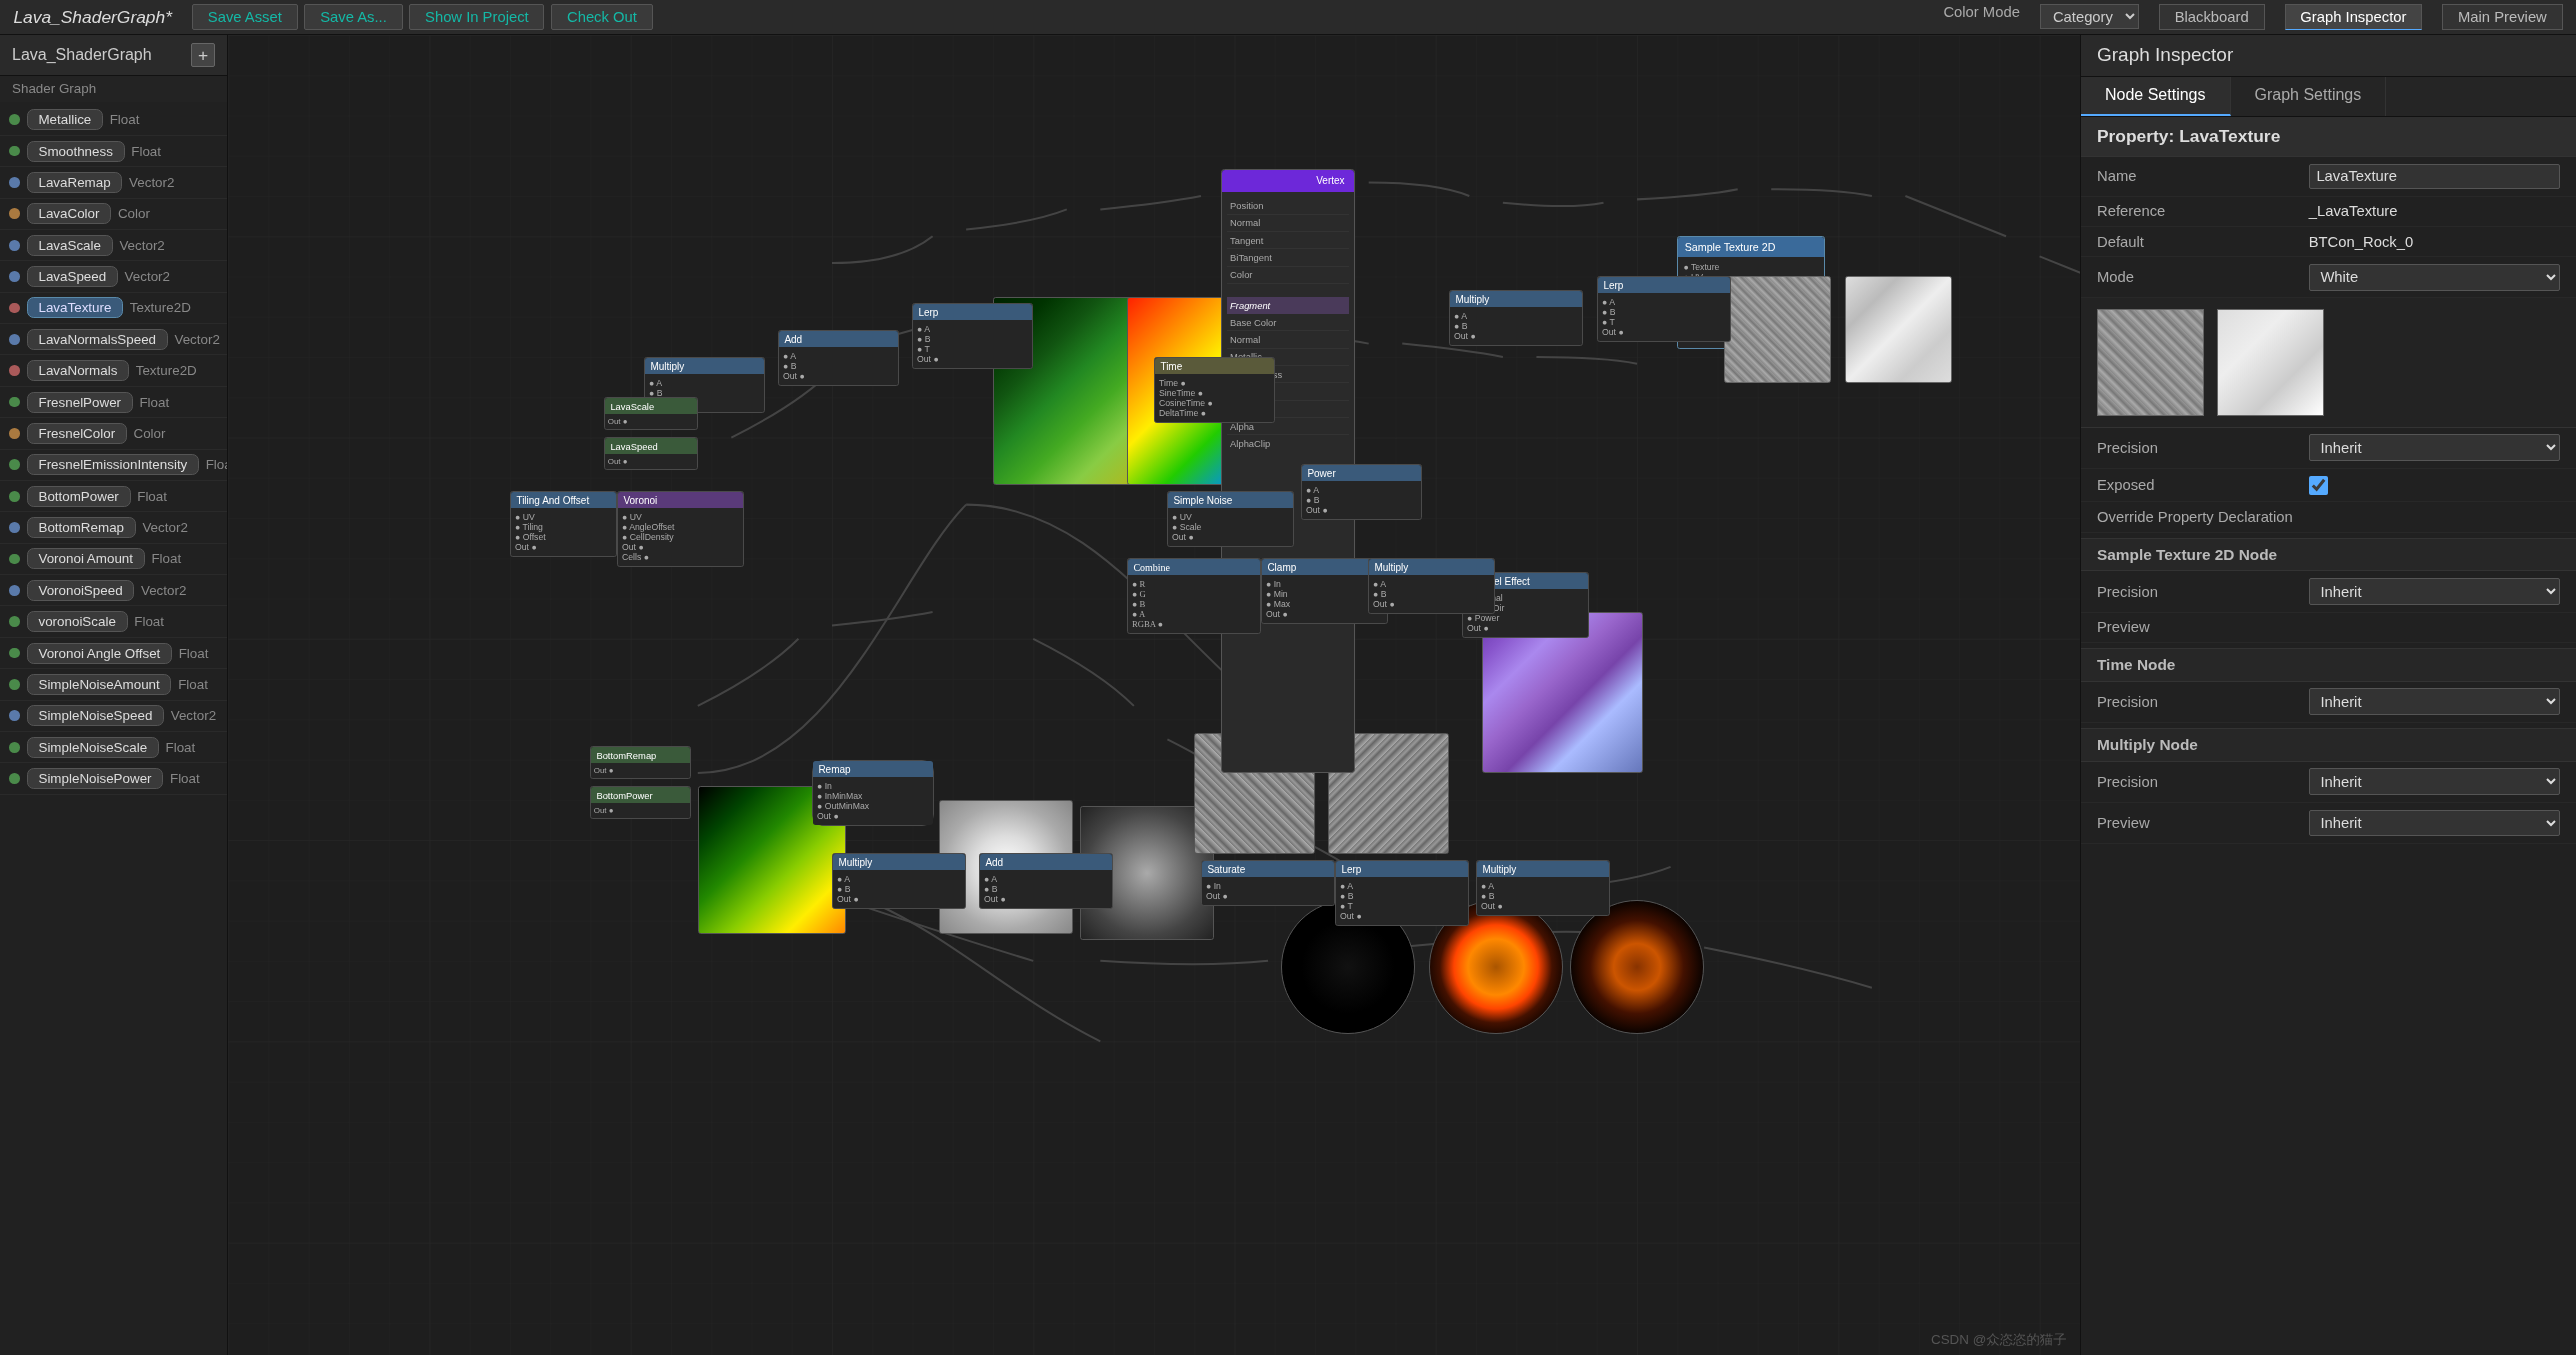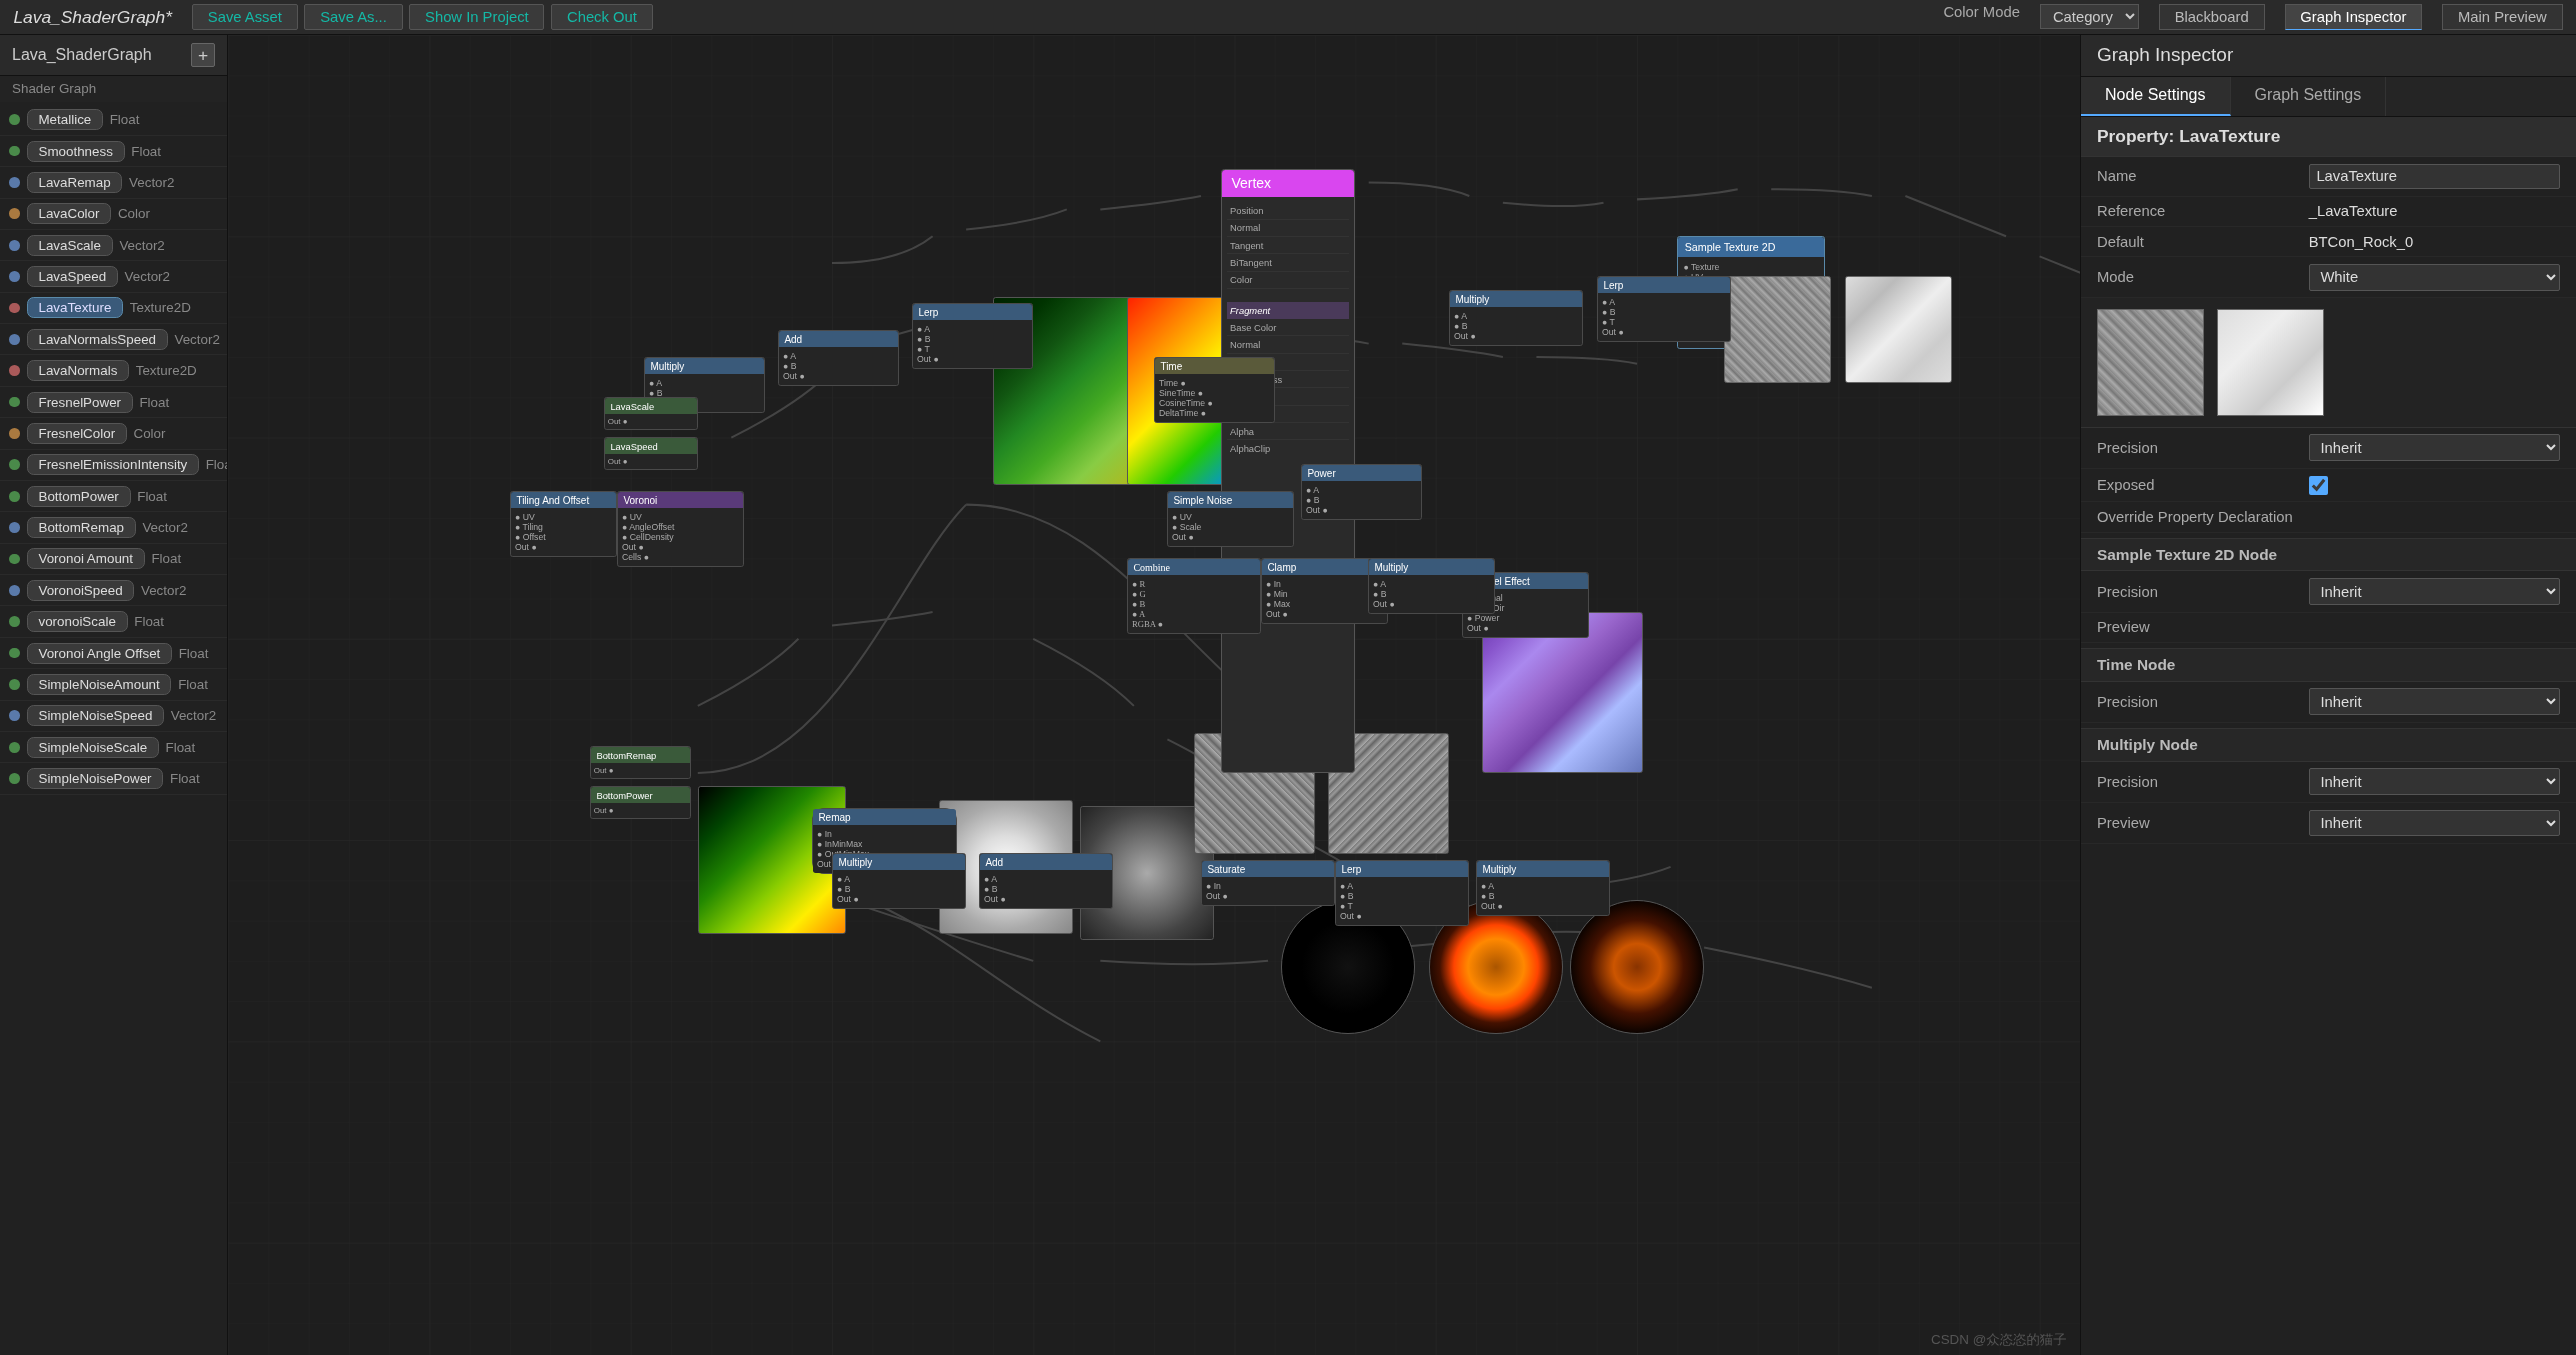--- a/index.html
+++ b/index.html
@@ -520,21 +520,21 @@
       <div style="position:absolute;left:966px;top:698px;width:121px;height:121px;background:repeating-linear-gradient(45deg,#777 0px,#999 2.7px,#666 5.4px,#888 8px,#aaa 10.7px);border:1.3px solid #555;border-radius:2.7px;"></div>
       <div style="position:absolute;left:1100px;top:698px;width:121px;height:121px;background:repeating-linear-gradient(135deg,#777 0px,#999 2.7px,#666 5.4px,#888 8px,#aaa 10.7px);border:1.3px solid #555;border-radius:2.7px;"></div>
 
       <div style="position:absolute;left:1053px;top:865px;width:134px;height:134px;background:radial-gradient(circle,#111,#000,#000);border:1.3px solid #555;border-radius:50%;"></div>
 
       <div style="position:absolute;left:1201px;top:865px;width:134px;height:134px;background:radial-gradient(circle at 50% 50%,#aa5500 0%,#ff8800 30%,#ff4400 45%,#441100 60%,#000 80%);border:1.3px solid #555;border-radius:50%;"></div>
 
       <div style="position:absolute;left:1342px;top:865px;width:134px;height:134px;background:radial-gradient(circle at 50% 50%,#883300 0%,#cc5500 25%,#441100 50%,#000 75%);border:1.3px solid #555;border-radius:50%;"></div>
 
       <div style="position:absolute;right:725px;top:134px;width:134px;height:604px;background:#2a2a2a;border:1.3px solid #555;border-radius:3.4px;">
-        <div style="background:#d946ef;padding:5.4px 9.4px;font-size:14px;color:#fff;border-radius:3.4px 3.4px 0 0;">Vertex</div>
+        <div style="background:#6d28d9;padding:5.4px 9.4px;font-size:10px;color:#fff;border-radius:3.4px 3.4px 0 0;text-align:right;">Vertex</div>
         <div style="padding:5.4px;font-size:9.4px;color:#aaa;">
           <div style="padding:2.7px;border-bottom:0.7px solid #333;">Position</div>
           <div style="padding:2.7px;border-bottom:0.7px solid #333;">Normal</div>
           <div style="padding:2.7px;border-bottom:0.7px solid #333;">Tangent</div>
           <div style="padding:2.7px;border-bottom:0.7px solid #333;">BiTangent</div>
           <div style="padding:2.7px;border-bottom:0.7px solid #333;">Color</div>
           <div style="padding:2.7px;margin-top:13.4px;background:#4a3a5a;color:#fff;font-style:italic;">Fragment</div>
           <div style="padding:2.7px;border-bottom:0.7px solid #333;">Base Color</div>
           <div style="padding:2.7px;border-bottom:0.7px solid #333;">Normal</div>
           <div style="padding:2.7px;border-bottom:0.7px solid #333;">Metallic</div>
@@ -681,21 +681,21 @@
 
       <div style="position:absolute;left:1140px;top:523px;width:127px;background:#2b2b2b;border:0.7px solid #4a4a4a;border-radius:2.7px;">
         <div style="background:#3a5a7a;padding:2.7px 5.4px;font-size:10px;color:#fff;border-radius:2.7px 2.7px 0 0;">Multiply</div>
         <div style="padding:4px;font-size:8.7px;color:#aaa;background:#252525;border-radius:0 0 2.7px 2.7px;">
           <div>● A</div>
             <div>● B</div>
             <div>Out ●</div>
         </div>
       </div>
 
-      <div style="position:absolute;left:584px;top:725px;width:145px;background:#2b2b2b;border:0.7px solid #4a4a4a;border-radius:12px;margin-top:48px;">
+      <div style="position:absolute;left:584px;top:725px;width:122px;background:#2b2b2b;border:0.7px solid #4a4a4a;border-radius:12px;">
         <div style="background:#3a5a7a;padding:2.7px 5.4px;font-size:10px;color:#fff;border-radius:2.7px 2.7px 0 0;">Remap</div>
         <div style="padding:4px;font-size:8.7px;color:#aaa;background:#252525;border-radius:0 0 2.7px 2.7px;">
           <div>● In</div>
             <div>● InMinMax</div>
             <div>● OutMinMax</div>
             <div>Out ●</div>
         </div>
       </div>
 
       <div style="position:absolute;left:604px;top:818px;width:134px;background:#2b2b2b;border:0.7px solid #4a4a4a;border-radius:2.7px;">

